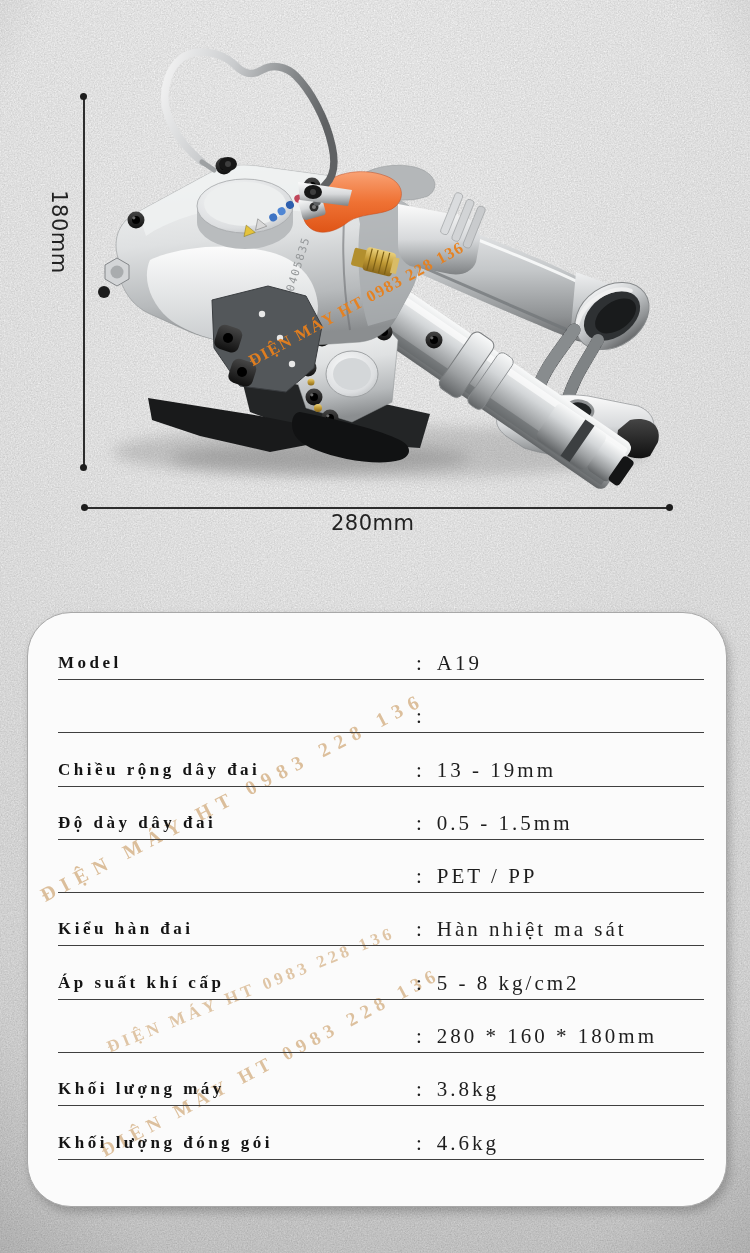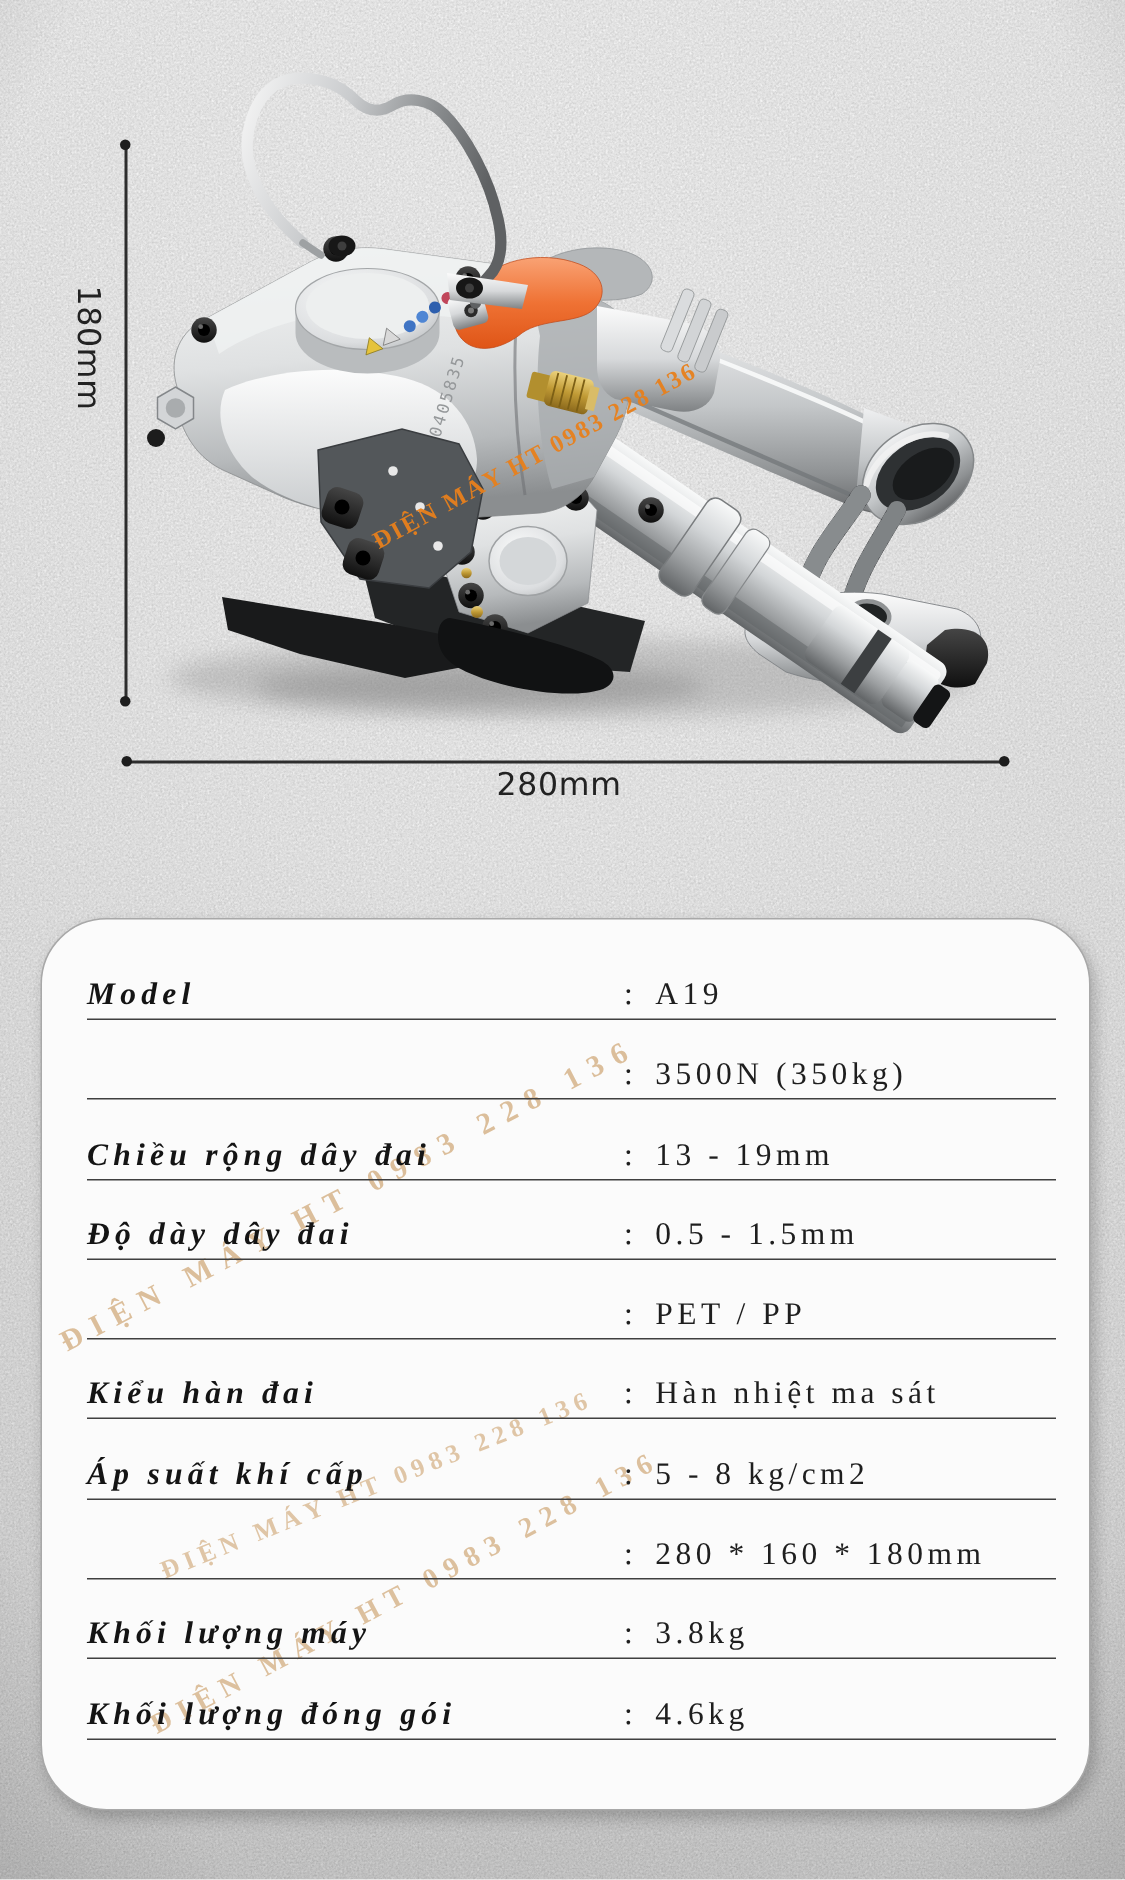--- a/index.html
+++ b/index.html
@@ -26,21 +26,21 @@
   .wm-t1{left:14px;top:272px;font-size:20px;letter-spacing:7.5px;opacity:.62;transform:rotate(-27.5deg);}
   .wm-t2{left:74px;top:528px;font-size:19px;letter-spacing:6px;opacity:.60;transform:rotate(-28deg);}
   .wm-t3{left:80px;top:425px;font-size:17px;letter-spacing:4px;opacity:.55;transform:rotate(-22deg);}
   
   .card{position:absolute;left:27px;top:612px;width:700px;height:595px;background:#fbfbfb;
         border:1px solid #a8a8a8;border-radius:44px;box-sizing:border-box;
         box-shadow:3px 5px 10px rgba(0,0,0,.22);overflow:hidden;padding-top:29px;}
   .row{position:relative;height:53.3px;margin:0 22px 0 30px;}
   .rule{position:absolute;left:0;right:0;top:37px;border-top:1.3px solid #3f3f3f;}
   .lbl{position:absolute;left:0;top:21px;transform:translateY(-50%);
-       font-size:21px;font-weight:700;letter-spacing:3.5px;color:#141414;white-space:nowrap;font-style:italic;}
+       font-size:17px;font-weight:700;letter-spacing:3.5px;color:#141414;white-space:nowrap;}
   .val{position:absolute;left:358px;top:21px;transform:translateY(-50%);display:flex;gap:12px;
        font-size:21px;font-weight:400;letter-spacing:3px;color:#1e1e1e;white-space:nowrap;}
 </style>
 </head>
 <body>
 
 <div class="stage">
 
   <svg class="bg" viewBox="0 0 750 1253" preserveAspectRatio="none" aria-hidden="true">
     <defs>
@@ -328,21 +328,20 @@
       <span class="lbl">Model</span>
       <span class="val">
           <span>:</span>
           <span>A19</span>
         </span>
       <div class="rule"></div>
     </div>
     <div class="row">
       <span class="val">
           <span>:</span>
-          <span>3500N (350kg)</span>
         </span>
       <div class="rule"></div>
     </div>
     <div class="row">
       <span class="lbl">Chiều rộng dây đai</span>
       <span class="val">
           <span>:</span>
           <span>13 - 19mm</span>
         </span>
       <div class="rule"></div>

